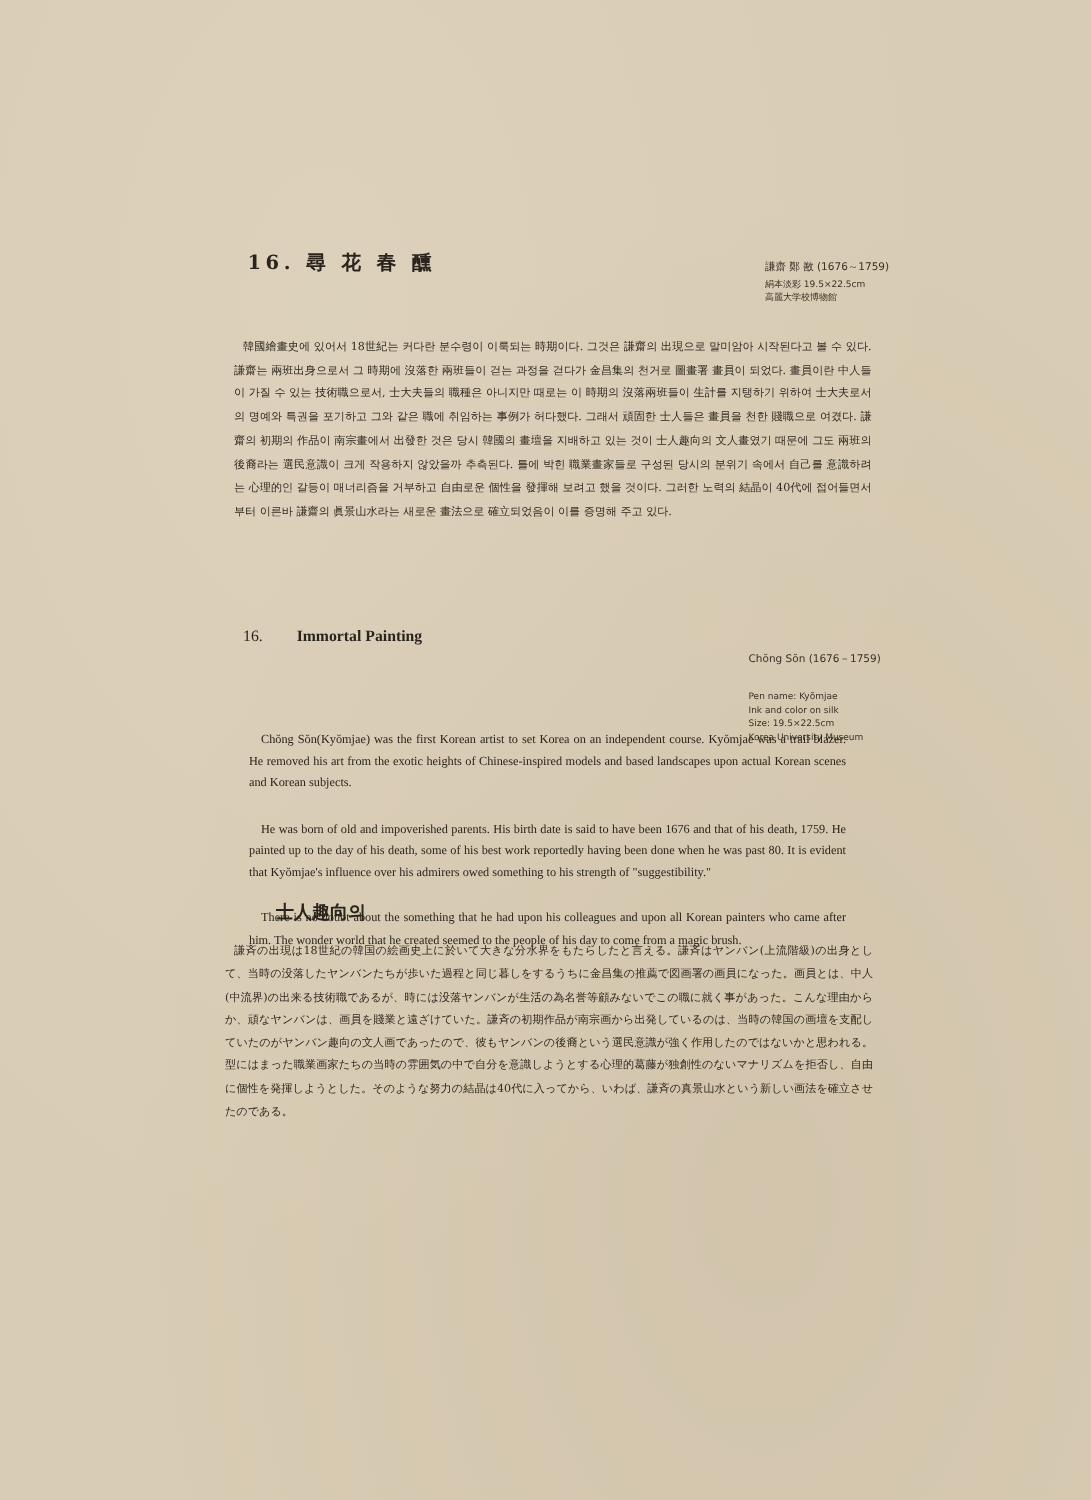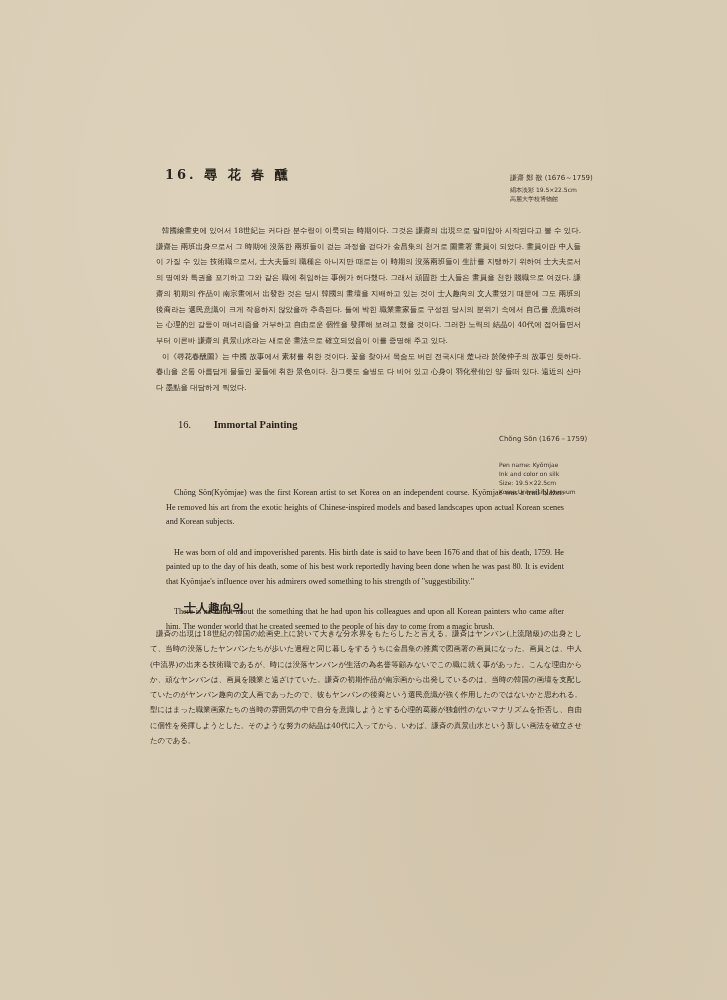--- a/index.html
+++ b/index.html
@@ -22,21 +22,21 @@
     .meta-kr .name { font-size: 7px; margin-bottom: 2px; }
     .body-kr {
       left: 156px; top: 223px; width: 425px;
       font-size: 7.4px; line-height: 15.7px; text-align: justify; color:#2f281f;
     }
     .body-kr p { margin: 0; text-indent: 6px; }
     .title-en {
       left: 162px; top: 419px; font-size: 10.5px; font-weight: bold;
       font-family: "Liberation Serif", serif;
     }
-    .title-en .num { margin-right: 20px; font-weight: normal; margin-left: 16px; }
+    .title-en .num { margin-right: 20px; font-weight: normal; }
     .meta-en { left: 499px; top: 435px; }
     .meta-en .name { font-size: 7px; margin-bottom: 16px; }
     .body-en {
       left: 150px; top: 470px; width: 430px;
       font-size: 8.2px; line-height: 14.5px; text-align: justify;
       font-family: "Liberation Serif", serif; color:#2a241c;
     }
     .body-en p { margin: 16px; text-indent: 8px; }
     .title-jp {
       left: 184px; top: 600px; font-size: 12px; font-weight: bold;
@@ -53,21 +53,20 @@
 <div class="abs title-kr">16. 尋 花 春 醺</div>
 
 <div class="abs meta meta-kr">
   <div class="name">謙齋  鄭  敾 (1676～1759)</div>
   <div>絹本淡彩  19.5×22.5cm</div>
   <div>高麗大学校博物館</div>
 </div>
 
 <div class="abs body-kr">
   <p>韓國繪畫史에 있어서 18世紀는 커다란 분수령이 이룩되는 時期이다. 그것은 謙齋의 出現으로 말미암아 시작된다고 볼 수 있다. 謙齋는 兩班出身으로서 그 時期에 沒落한 兩班들이 걷는 과정을 걷다가 金昌集의 천거로 圖畫署 畫員이 되었다. 畫員이란 中人들이 가질 수 있는 技術職으로서, 士大夫들의 職種은 아니지만 때로는 이 時期의 沒落兩班들이 生計를 지탱하기 위하여 士大夫로서의 명예와 특권을 포기하고 그와 같은 職에 취임하는 事例가 허다했다. 그래서 頑固한 士人들은 畫員을 천한 賤職으로 여겼다. 謙齋의 初期의 作品이 南宗畫에서 出發한 것은 당시 韓國의 畫壇을 지배하고 있는 것이 士人趣向의 文人畫였기 때문에 그도 兩班의 後裔라는 選民意識이 크게 작용하지 않았을까 추측된다. 틀에 박힌 職業畫家들로 구성된 당시의 분위기 속에서 自己를 意識하려는 心理的인 갈등이 매너리즘을 거부하고 自由로운 個性을 發揮해 보려고 했을 것이다. 그러한 노력의 結晶이 40代에 접어들면서부터 이른바 謙齋의 眞景山水라는 새로운 畫法으로 確立되었음이 이를 증명해 주고 있다.</p>
-  <p>이《尋花春醺圖》는 中國 故事에서 素材를 취한 것이다. 꽃을 찾아서 목숨도 버린 전국시대 楚나라 於陵仲子의 故事인 듯하다. 春山을 온통 아름답게 물들인 꽃들에 취한 景色이다. 찬그릇도 술병도 다 비어 있고 心身이 羽化登仙인 양 들떠 있다. 遠近의 산마다 墨點을 대담하게 찍었다.</p>
 </div>
 
 <div class="abs title-en">
   <span class="num">16.</span>
   <span>Immortal Painting</span>
 </div>
 
 <div class="abs meta meta-en">
   <div class="name">Chŏng Sŏn (1676－1759)</div>
   <div>Pen name:  Kyŏmjae</div>

